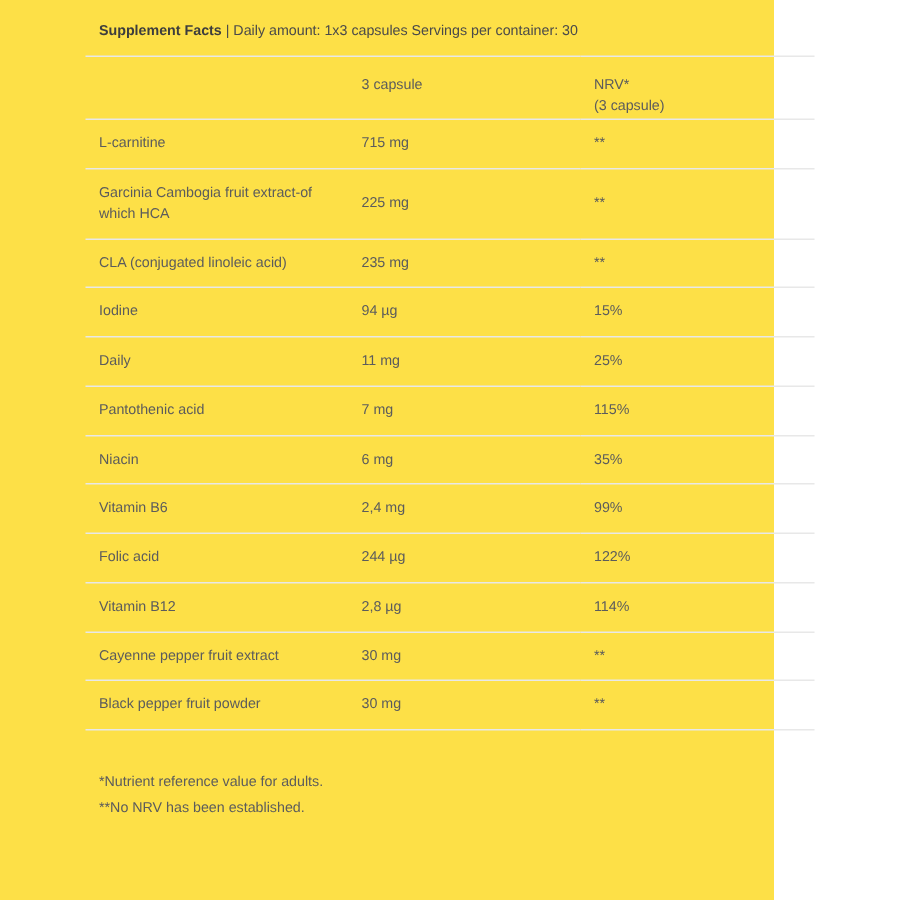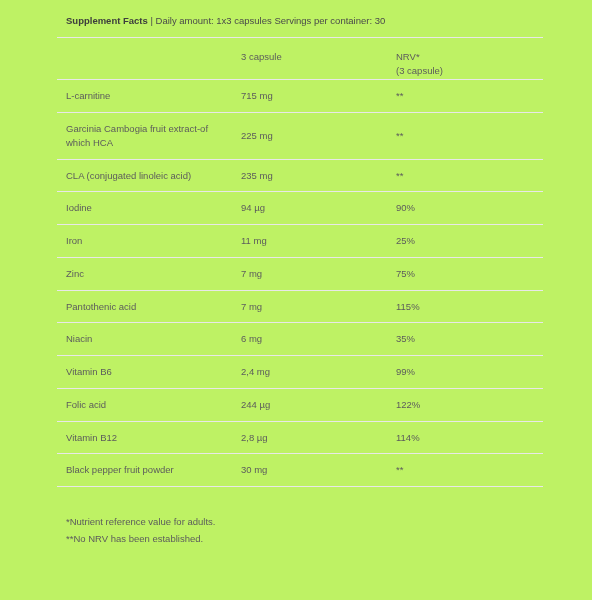--- a/index.html
+++ b/index.html
@@ -4,25 +4,25 @@
 <style>
   html, body {
     margin: 0;
     padding: 0;
     background: #ffffff;
     width: 600px;
     height: 600px;
     font-family: "Liberation Sans", sans-serif;
   }
   .page {
-    width: 592px;
+    width: 516px;
     height: 600px;
     box-sizing: border-box;
     position: relative;
-    background: #bef264;
+    background: #fde047;
   }
   .table-wrap {
     position: absolute;
     left: 57px;
     top: 6px;
     width: 486px;
   }
   table.facts {
     border-collapse: collapse;
     width: 486px;
@@ -113,31 +113,26 @@
           <td>**</td>
         </tr>
         <tr>
           <td>CLA (conjugated linoleic acid)</td>
           <td>235 mg</td>
           <td>**</td>
         </tr>
         <tr>
           <td>Iodine</td>
           <td>94 µg</td>
-          <td>90%</td>
+          <td>15%</td>
         </tr>
         <tr>
-          <td>Iron</td>
+          <td>Daily</td>
           <td>11 mg</td>
           <td>25%</td>
-        </tr>
-        <tr>
-          <td>Zinc</td>
-          <td>7 mg</td>
-          <td>75%</td>
         </tr>
         <tr>
           <td>Pantothenic acid</td>
           <td>7 mg</td>
           <td>115%</td>
         </tr>
         <tr>
           <td>Niacin</td>
           <td>6 mg</td>
           <td>35%</td>
@@ -151,20 +146,25 @@
           <td>Folic acid</td>
           <td>244 µg</td>
           <td>122%</td>
         </tr>
         <tr>
           <td>Vitamin B12</td>
           <td>2,8 µg</td>
           <td>114%</td>
         </tr>
         <tr>
+          <td>Cayenne pepper fruit extract</td>
+          <td>30 mg</td>
+          <td>**</td>
+        </tr>
+        <tr>
           <td>Black pepper fruit powder</td>
           <td>30 mg</td>
           <td>**</td>
         </tr>
 
         <tr class="footnote">
           <td colspan="3">*Nutrient reference value for adults.</td>
         </tr>
         <tr class="footnote2">
           <td colspan="3">**No NRV has been established.</td>

